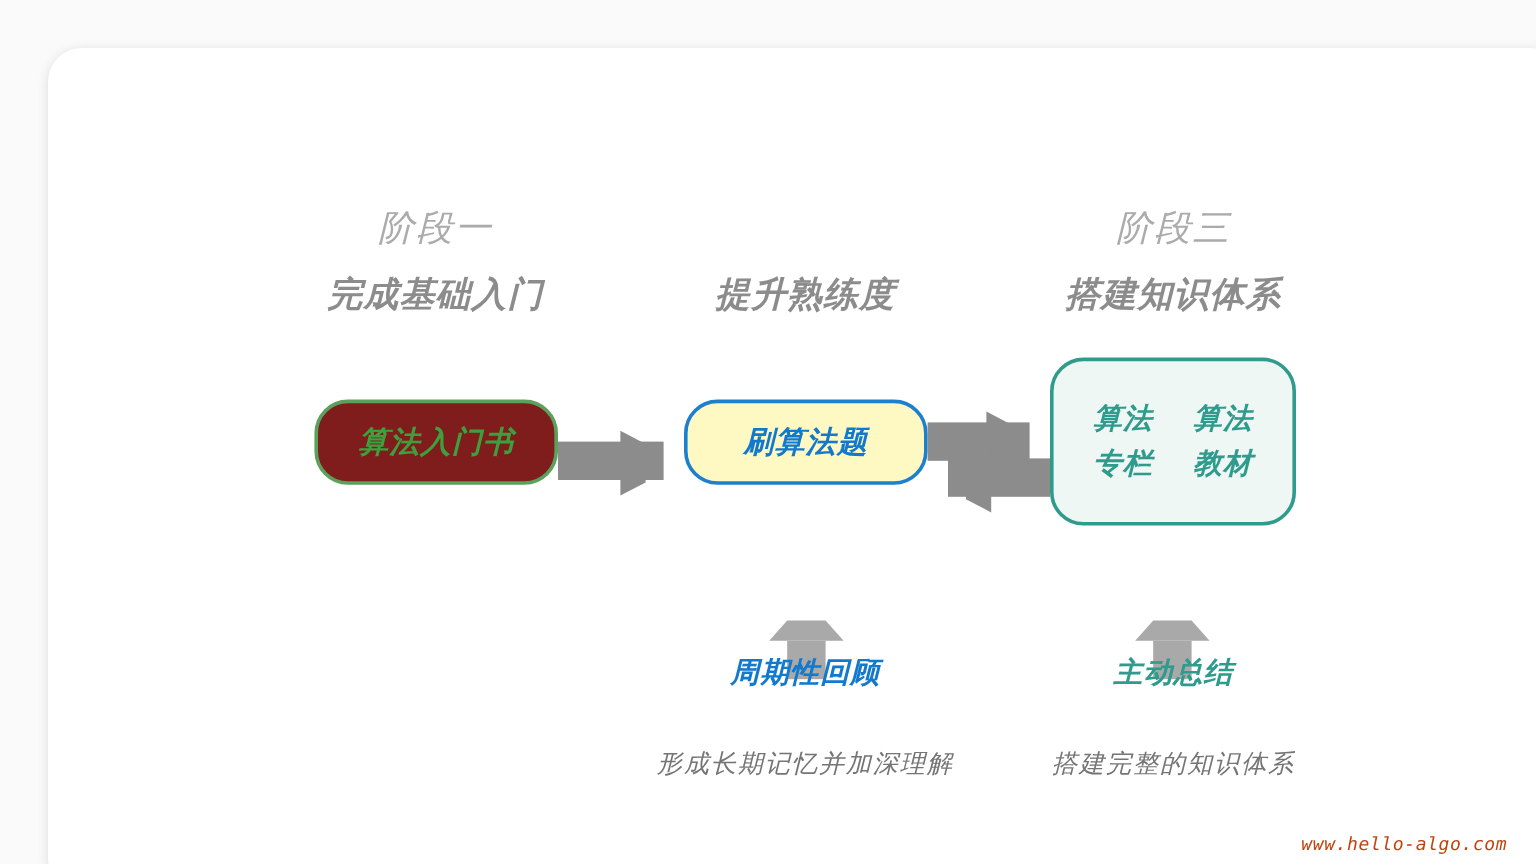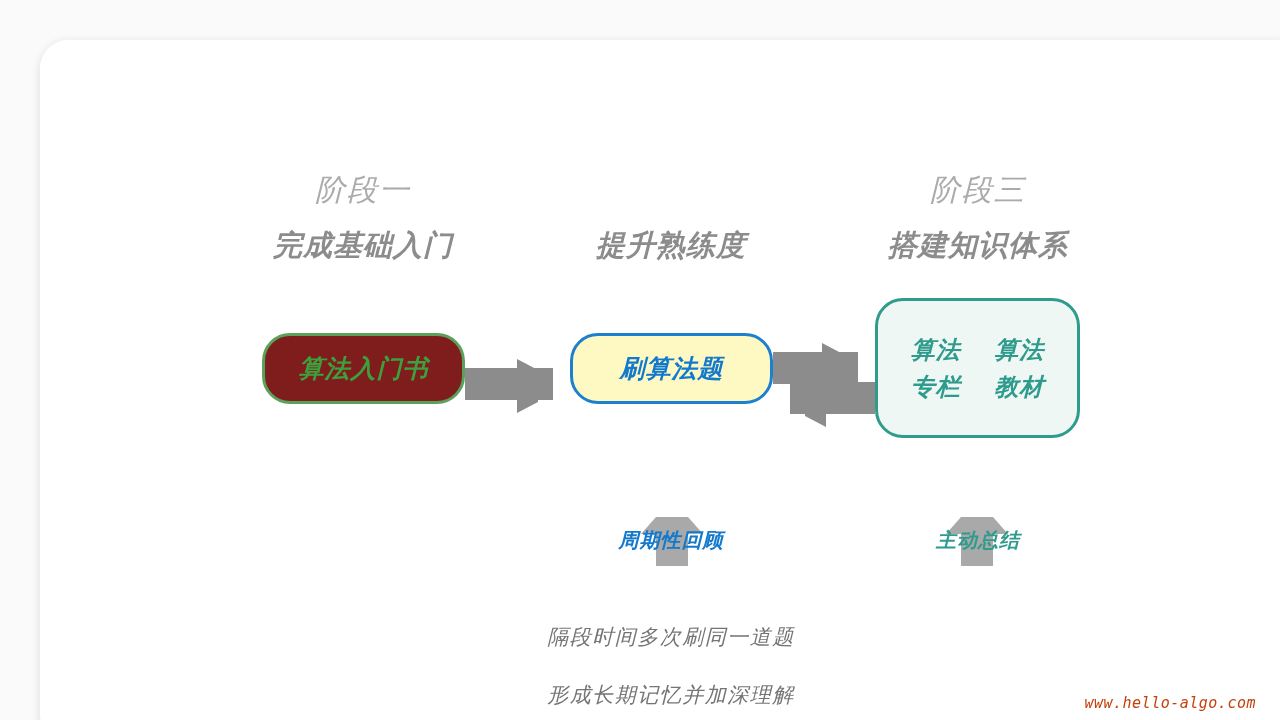--- a/index.html
+++ b/index.html
@@ -75,22 +75,22 @@
   .up-head {
     width: 0; height: 0;
     border-left: 15px solid transparent; border-right: 15px solid transparent;
     border-bottom: 17px solid #a9a9a9;
   }
   .up-tail { width: 15px; height: 22px; background: #a9a9a9; }
   .up-1 { left: 624px; } .up-2 { left: 929px; }
 
   
   .anno-title {
-    position: absolute; top: 479px; transform: translateX(-50%);
-    font-size: 20px; font-weight: 700; white-space: nowrap; letter-spacing: 1px;
+    position: absolute; top: 496px; transform: translateX(-50%);
+    font-size: 24px; font-weight: 700; white-space: nowrap; letter-spacing: 1px;
   }
   .anno-title-blue { color: #1379cd; }
   .anno-title-teal { color: #2e9b8c; text-align: center; }
   .anno-desc {
     position: absolute; top: 560px; transform: translateX(-50%);
     font-size: 21px; line-height: 26px; color: #757575;
     text-align: center; white-space: nowrap; letter-spacing: 1.5px;
   }
 
   
@@ -147,22 +147,22 @@
     <div class="up-tail"></div>
   </div>
 
   <div class="up-arrow up-2">
     <div class="up-head"></div>
     <div class="up-tail"></div>
   </div>
 
   <div class="anno-title anno-title-blue cx-2">周期性回顾</div>
   <div class="anno-desc cx-2">
-    <div>隔段时间多次刷同一道题</div>
     <div>形成长期记忆并加深理解</div>
   </div>
 
   <div class="anno-title anno-title-teal cx-3">主动总结</div>
   <div class="anno-desc cx-3">
+    <div>搭建完整的知识体系</div>
   </div>
 
   <div class="watermark">www.hello-algo.com</div>
 </div>
 
 </body></html>

